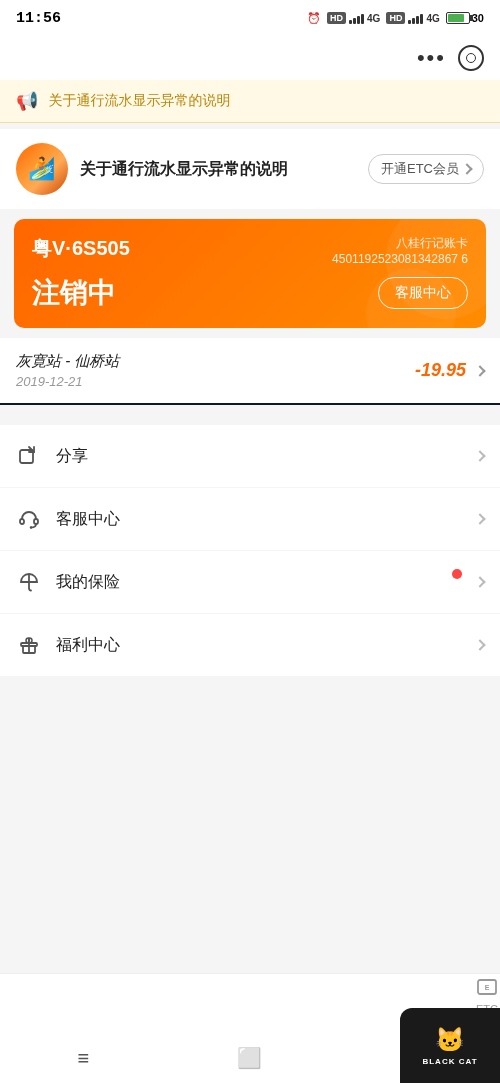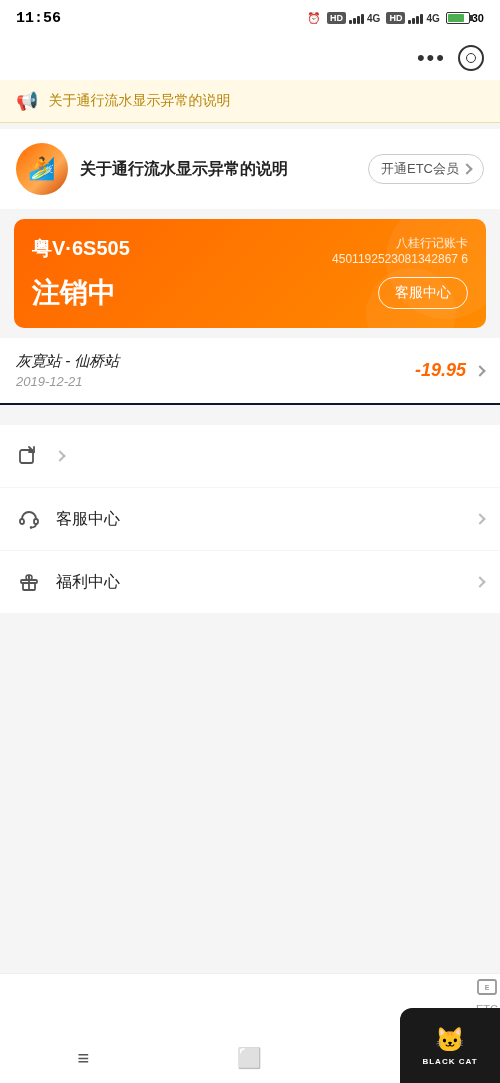--- a/index.html
+++ b/index.html
@@ -468,37 +468,50 @@
 <div class="menu-section">
 
   <div class="menu-item">
     <div class="menu-icon">
       <svg width="22" height="22" viewBox="0 0 22 22" fill="none">
         <rect x="2" y="5" width="13" height="13" rx="2" stroke="#555" stroke-width="1.8" fill="none"></rect>
         <path d="M11 2 L16 7" stroke="#555" stroke-width="1.8" stroke-linecap="round"></path>
         <path d="M16 2 L16 7 L11 7" stroke="#555" stroke-width="1.8" stroke-linecap="round" stroke-linejoin="round" fill="none"></path>
       </svg>
     </div>
+    <span class="menu-label">分享</span>
     <div class="menu-chevron"></div>
   </div>
 
   <div class="menu-item">
     <div class="menu-icon">
       <svg width="22" height="22" viewBox="0 0 22 22" fill="none">
         <path d="M4 11 C4 7 7 4 11 4 C15 4 18 7 18 11" stroke="#555" stroke-width="1.8" fill="none" stroke-linecap="round"></path>
         <rect x="2" y="11" width="4" height="5" rx="2" stroke="#555" stroke-width="1.8" fill="none"></rect>
         <rect x="16" y="11" width="4" height="5" rx="2" stroke="#555" stroke-width="1.8" fill="none"></rect>
         <path d="M18 16 C18 18.5 15.5 19.5 13 19.5" stroke="#555" stroke-width="1.8" fill="none" stroke-linecap="round"></path>
         <circle cx="13" cy="19.5" r="1.2" fill="#555"></circle>
       </svg>
     </div>
     <span class="menu-label">客服中心</span>
     <div class="menu-chevron"></div>
   </div>
 
+  <div class="menu-item">
+    <div class="menu-icon">
+      <svg width="22" height="22" viewBox="0 0 22 22" fill="none">
+        <path d="M11 3 C6 3 3 7 3 11 L19 11 C19 7 16 3 11 3 Z" stroke="#555" stroke-width="1.8" fill="none"></path>
+        <path d="M11 11 L11 17 C11 18.5 12 19.5 13 19.5" stroke="#555" stroke-width="1.8" stroke-linecap="round"></path>
+        <line x1="11" y1="3" x2="11" y2="11" stroke="#555" stroke-width="1.8"></line>
+      </svg>
+    </div>
+    <span class="menu-label">我的保险</span>
+    <div class="red-dot"></div>
+    <div class="menu-chevron"></div>
+  </div>
 
   <div class="menu-item">
     <div class="menu-icon">
       <svg width="22" height="22" viewBox="0 0 22 22" fill="none">
         <rect x="3" y="9" width="16" height="3" rx="1" stroke="#555" stroke-width="1.8" fill="none"></rect>
         <rect x="5" y="12" width="12" height="7" rx="1" stroke="#555" stroke-width="1.8" fill="none"></rect>
         <line x1="11" y1="9" x2="11" y2="19" stroke="#555" stroke-width="1.8"></line>
         <path d="M11 9 C11 9 8 9 8 6.5 C8 5 9 4 10.5 4 C12 4 11 7 11 9" stroke="#555" stroke-width="1.5" fill="none"></path>
         <path d="M11 9 C11 9 14 9 14 6.5 C14 5 13 4 11.5 4 C10 4 11 7 11 9" stroke="#555" stroke-width="1.5" fill="none"></path>
       </svg>

